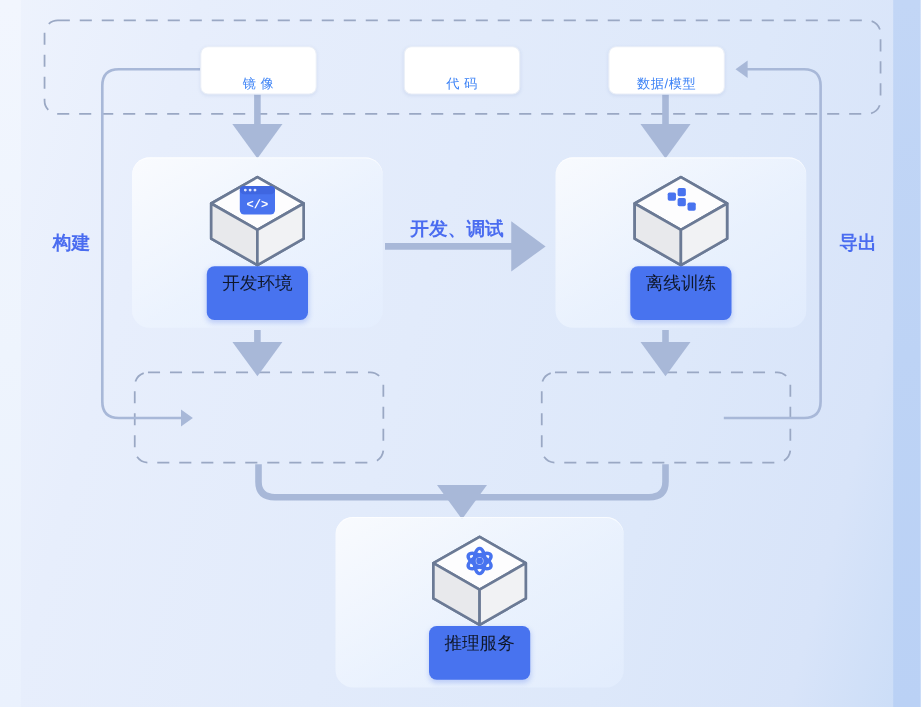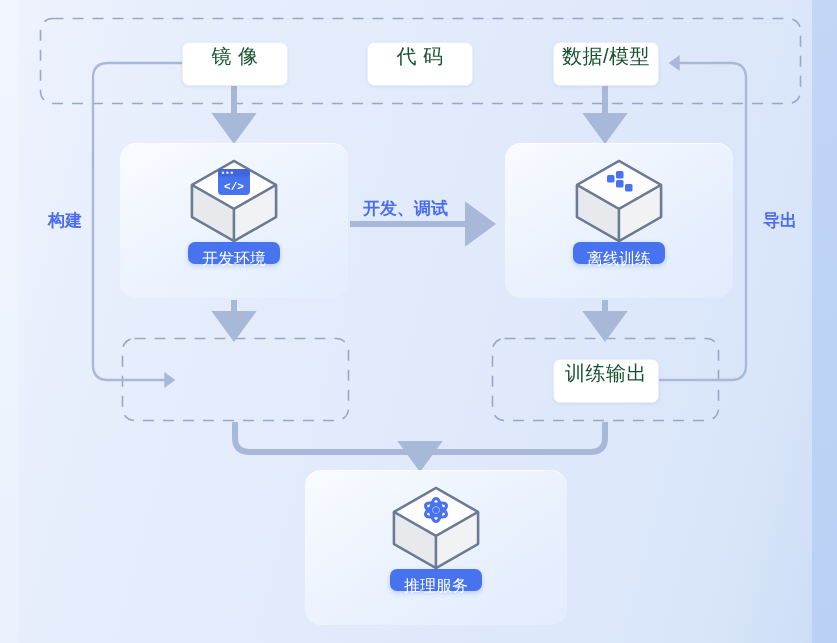--- a/index.html
+++ b/index.html
@@ -21,36 +21,36 @@
     position:absolute;left:812px;top:0;width:25px;height:643px;
     background:linear-gradient(180deg,#c2d6f6 0%,#bdd3f5 50%,#bad1f5 100%);
   }
 
   svg.wires{position:absolute;left:0;top:0;width:837px;height:643px;pointer-events:none;}
 
   
   .pill{
     position:absolute;background:#fff;border:1px solid #e9eef7;border-radius:7px;
     box-shadow:0 1px 3px rgba(70,100,170,.10);
-    display:flex;align-items:flex-start;justify-content:center;
-    color:#14532d;font-size:20px;letter-spacing:.5px;
+    display:flex;align-items:flex-end;justify-content:center;
+    color:#3b82f6;font-size:12px;letter-spacing:.5px;
     height:42px;
   }
 
   
   .card{
     position:absolute;border-radius:16px;
     background:linear-gradient(150deg,rgba(255,255,255,.78) 0%,rgba(238,245,255,.70) 55%,rgba(229,239,255,.62) 100%);
     box-shadow:0 1px 0 rgba(255,255,255,.7) inset;
   }
   .card .cube{position:absolute;left:50%;transform:translateX(-50%);}
   .card .tag{
     position:absolute;left:50%;transform:translateX(-50%);
-    background:#4873ef;color:#ffffff;border-radius:7px;
-    font-size:16px;line-height:34px;height:22px;padding:0 14px;
+    background:#4873ef;color:#0f172a;border-radius:7px;
+    font-size:16px;line-height:34px;height:49px;padding:0 14px;
     white-space:nowrap;text-align:center;
     box-shadow:0 2px 5px rgba(60,100,230,.25);
   }
 
   
   .vlabel{
     position:absolute;color:#4a6cf0;font-size:17px;font-weight:bold;white-space:nowrap;
   }
 </style>
 </head>
@@ -99,23 +99,20 @@
   <div class="pill" style="left:182px;top:42px;width:104px;">
     <span>镜 像</span>
   </div>
   <div class="pill" style="left:367px;top:42px;width:104px;">
     <span>代 码</span>
   </div>
   <div class="pill" style="left:553px;top:42px;width:104px;">
     <span>数据/模型</span>
   </div>
 
-  <div class="pill" style="left:553px;top:359px;width:104px;">
-    <span>训练输出</span>
-  </div>
 
   <div class="card" style="left:120px;top:143px;width:228px;height:155px;">
     <div class="cube" style="top:14px;">
       <svg width="96" height="88" viewBox="0 0 96 88">
         <g stroke="#6b7a95" stroke-width="2.4" stroke-linejoin="round">
           <path d="M48 4 L90 28 L90 60 L48 84 L6 60 L6 28 Z" fill="#f4f5f7"></path>
           <path d="M48 4 L90 28 L48 52 L6 28 Z" fill="#fdfdfe"></path>
           <path d="M6 28 L48 52 L48 84 L6 60 Z" fill="#e8e9ec"></path>
           <path d="M48 52 L90 28 L90 60 L48 84 Z" fill="#f1f2f4"></path>
         </g>
@@ -166,16 +163,16 @@
           <ellipse rx="11.5" ry="5" transform="rotate(28)"></ellipse>
           <ellipse rx="11.5" ry="5" transform="rotate(90)"></ellipse>
         </g>
         <circle cx="48" cy="26" r="3.1" fill="#4873ef"></circle>
       </svg>
     </div>
     <div class="tag" style="top:99px;">推理服务</div>
   </div>
 
   <div class="vlabel" style="left:48px;top:209px;">构建</div>
-  <div class="vlabel" style="left:363px;top:197px;">开发、调试</div>
+  <div class="vlabel" style="left:373px;top:197px;">开发、调试</div>
   <div class="vlabel" style="left:752px;top:209px;margin-left:11px;">导出</div>
 
 </div>
 
 </body></html>

